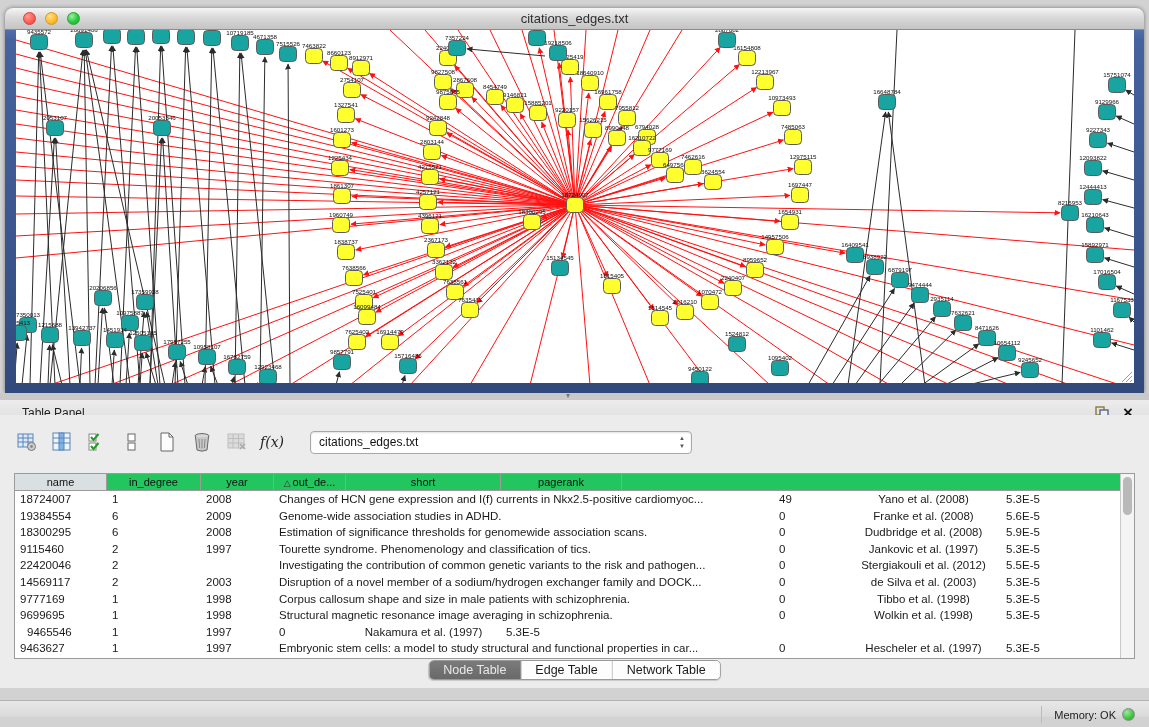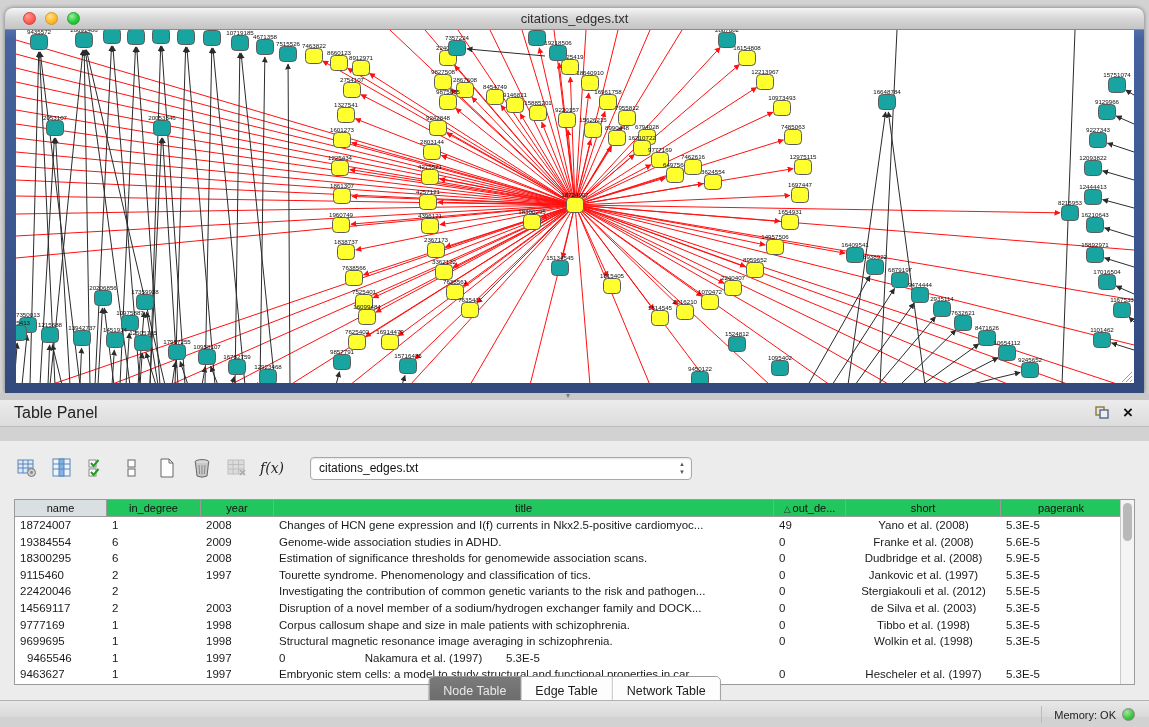--- a/index.html
+++ b/index.html
@@ -26,25 +26,25 @@
     background:#ffffff; overflow:hidden; }
   .canvas svg { display:block; }
 
   
   .bottom { position:absolute; left:0; top:393px; width:1149px; height:334px; }
   .splitstrip { position:absolute; left:0; top:0; width:100%; height:7px; background:#c9c9c9; }
   .split-arrow { position:absolute; left:566px; top:-2px; font-size:8px; color:#7a7a7a; }
   .panel-header { position:absolute; left:0; top:7px; width:100%; height:27px;
     background:linear-gradient(180deg,#ececec,#dcdcdc); border-bottom:1px solid #bcbcbc;
     display:flex; align-items:center; }
-  .panel-title { font-size:16px; color:#222; margin-left:14px; }
+  .panel-title { font-size:12px; color:#222; margin-left:22px; }
   .panel-header-icons { position:absolute; right:16px; top:5px; display:flex; gap:14px; align-items:center;}
   .float-ico svg { display:block; }
   .close-ico { font-size:17px; font-weight:bold; color:#111; line-height:15px; cursor:default; }
-  .panel-body { position:absolute; left:0; top:48px; width:100%; height:273px; background:#ececec; }
+  .panel-body { position:absolute; left:0; top:22px; width:100%; height:273px; background:#ececec; }
   .statusbar { position:absolute; left:0; top:307px; width:100%; height:17px;
     background:linear-gradient(180deg,#e8e8e8,#d9d9d9); border-top:1px solid #b2b2b2; }
   .memory { position:absolute; right:14px; top:5px; display:flex; align-items:center; gap:6px;
     font-size:11px; color:#222; padding-left:12px; border-left:1px solid #bbb; height:17px;}
   .mem-dot { width:13px; height:13px; border-radius:50%;
     background:radial-gradient(circle at 35% 30%, #9fe89f,#3cc43c 60%,#2aa52a); border:1px solid #8a8a8a; }
 
   
   .toolbar { position:absolute; left:14px; top:12px; height:30px; display:flex; align-items:center; gap:9px; }
   .tbtn { width:26px; height:26px; display:flex; align-items:center; justify-content:center; border-radius:3px; }
@@ -69,21 +69,21 @@
   .td { font-size:11.5px; color:#1a1a1a; line-height:16.6px; padding:0 5px;
     overflow:hidden; white-space:nowrap; text-overflow:clip; flex:0 0 auto; }
   .td.center { text-align:center; }
   .vscroll { flex:0 0 14px; background:#f4f4f4; border-left:1px solid #c9c9c9; position:relative; }
   .vthumb { position:absolute; left:2px; right:2px; top:3px; height:38px; background:#b9b9b9; border-radius:5px; }
 
   
   .tabs { position:absolute; left:50%; transform:translateX(-50%); bottom:8px; display:flex;
     border:1px solid #9a9a9a; border-radius:5px; overflow:hidden; background:#fdfdfd;
     box-shadow:0 1px 1px rgba(0,0,0,.15); }
-  .tab { font-size:12.5px; color:#1c1c1c; padding:7px 14px; border-right:1px solid #bdbdbd; background:#fdfdfd; }
+  .tab { font-size:12.5px; color:#1c1c1c; padding:2px 14px; border-right:1px solid #bdbdbd; background:#fdfdfd; }
   .tab:last-child { border-right:none; }
   .tab.sel { background:linear-gradient(180deg,#7b7b7b,#696969); color:#e9e9e9; }
 </style>
 </head>
 <body>
 
 <div class="frame">
   <div class="titlebar">
     <div class="lights">
       <span class="light red"></span>
@@ -848,21 +848,20 @@
           </span>
       </div>
     </div>
 
     <div class="tablewrap">
       <div class="grid">
         <div class="thead" id="thead">
             <div class="th gray" style="width: 92px;">name</div>
             <div class="th" style="width: 94px;">in_degree</div>
             <div class="th" style="width: 73px;">year</div>
-            <div class="th" style="width: 500px;">title</div>
             <div class="th" style="width: 72px;"><span class="sort-tri">△</span>out_de...</div>
             <div class="th" style="width: 155px;">short</div>
             <div class="th" style="width: 121px;">pagerank</div>
           </div>
         <div id="tbody">
             <div class="trow">
               <div class="td" style="width: 92px;">18724007</div>
               <div class="td" style="width: 94px;">1</div>
               <div class="td" style="width: 73px;">2008</div>
               <div class="td" style="width: 500px;">Changes of HCN gene expression and I(f) currents in Nkx2.5-positive cardiomyoc...</div>

